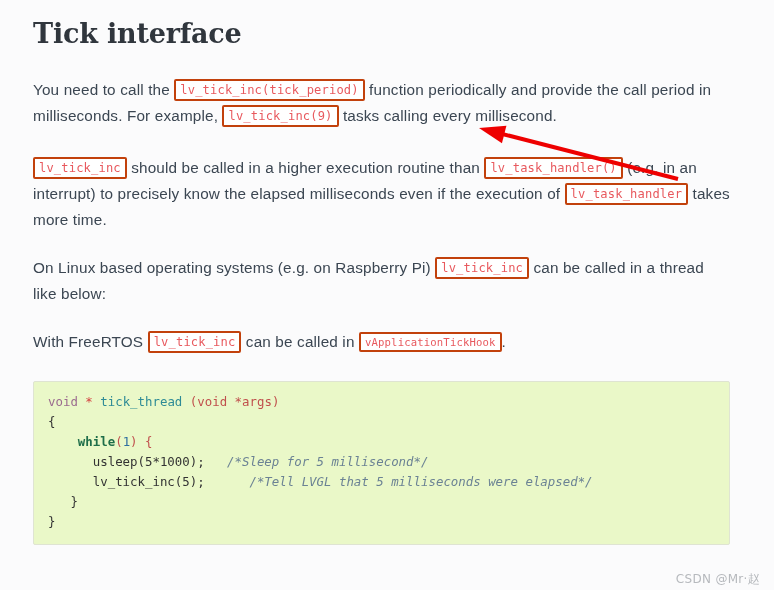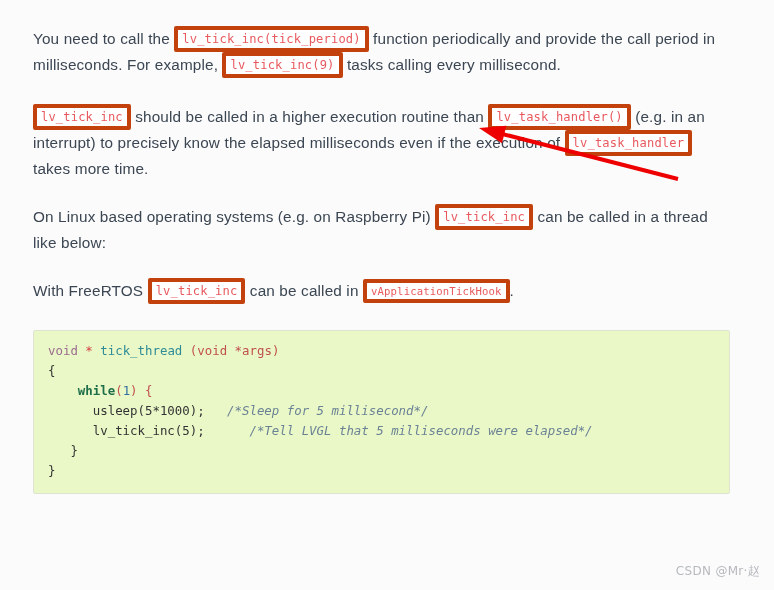--- a/index.html
+++ b/index.html
@@ -46,21 +46,21 @@
 
   p.para.tight {
     padding-top: 22px;
   }
 
   code.inline {
     font-family: "DejaVu Sans Mono", "Liberation Mono", monospace;
     font-size: 12.1px;
     color: #e8595e;
     background: #ffffff;
-    border: 4px solid #c2410c;
+    border: 2px solid #c2410c;
     border-radius: 2px;
     padding: 2px 4px 2px 4px;
     white-space: nowrap;
     line-height: 1;
     vertical-align: 1px;
   }
 
   code.inline.sm {
     font-size: 10.6px;
   }
@@ -89,21 +89,21 @@
   .k-fn     { color: #2e8b96; }
   .k-punct  { color: #c0504d; }
   .k-kw     { color: #1f6e4a; font-weight: bold; }
   .k-num    { color: #2f6f9f; }
   .k-plain  { color: #333333; }
   .k-comment{ color: #6b8294; font-style: italic; }
 
   .watermark {
     position: absolute;
     right: 14px;
-    bottom: 10px;
+    bottom: 2px;
     font-family: "DejaVu Sans", sans-serif;
     font-size: 12px;
     color: #b6b9bd;
     letter-spacing: 0.3px;
     user-select: none;
   }
 
   .arrow-layer {
     position: absolute;
     left: 0;
@@ -111,20 +111,21 @@
     width: 774px;
     height: 590px;
     pointer-events: none;
   }
 </style>
 </head>
 <body>
 
 <div class="page">
 
+  <h1 class="doc-title">Tick interface</h1>
 
 
   <p class="para">
     <span>You need to call the </span><code class="inline">lv_tick_inc(tick_period)</code><span> function periodically and provide the call period in milliseconds. For example, </span><code class="inline">lv_tick_inc(9)</code><span> tasks calling every millisecond.</span>
   </p>
 
   <p class="para">
     <code class="inline">lv_tick_inc</code><span> should be called in a higher execution routine than </span><code class="inline">lv_task_handler()</code><span> (e.g. in an interrupt) to precisely know the elapsed milliseconds even if the execution of </span><code class="inline">lv_task_handler</code><span> takes more time.</span>
   </p>
 

